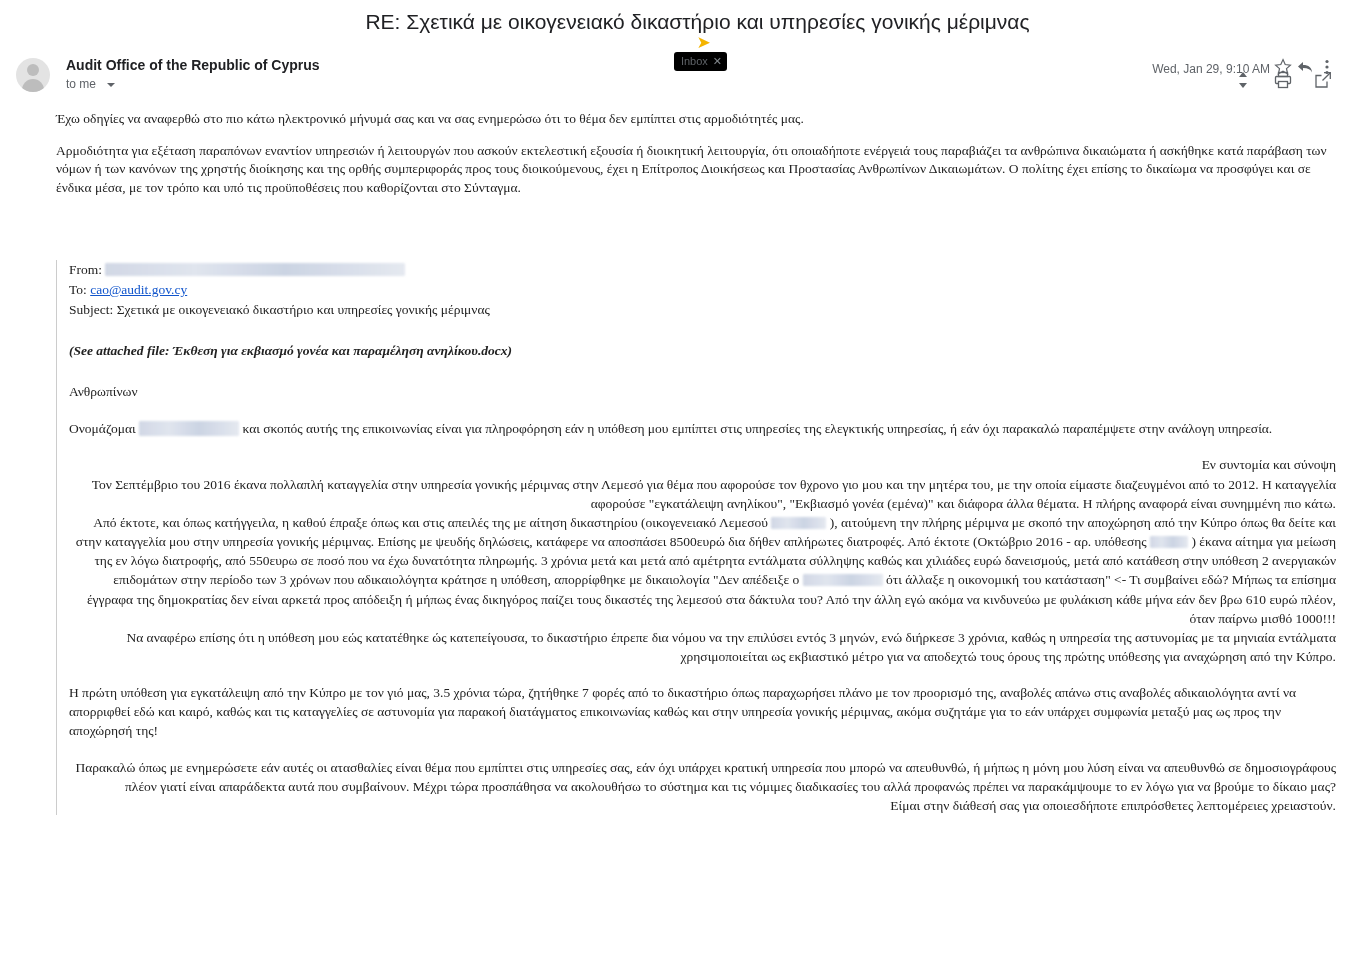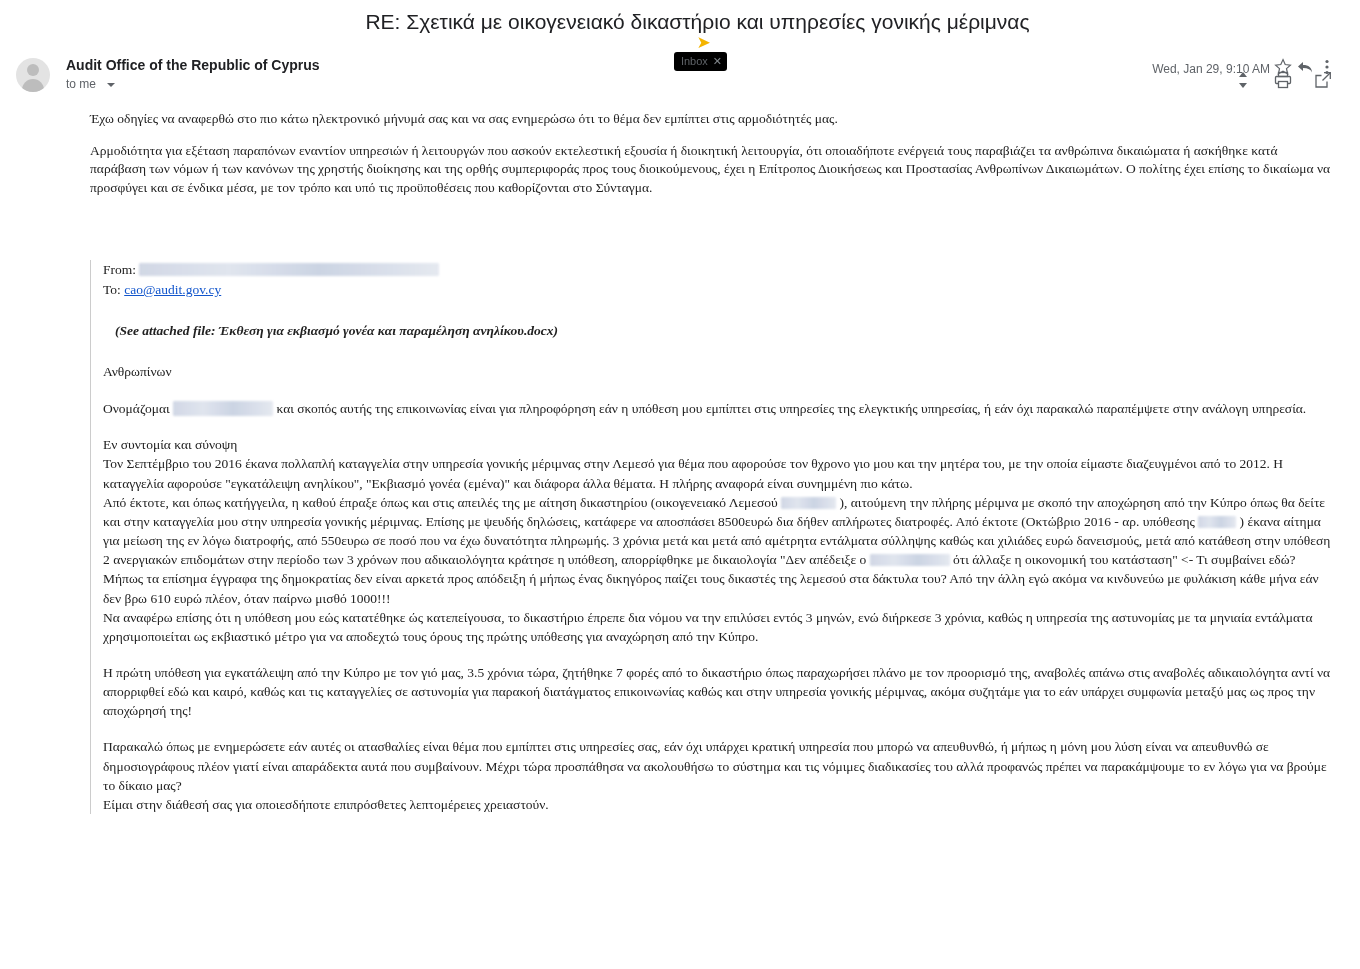--- a/index.html
+++ b/index.html
@@ -129,21 +129,21 @@
     gap: 4px;
     color: #5f6368;
     font-size: 12px;
     padding-top: 2px;
   }
   .msg-date { color: #5f6368; font-size: 12px; white-space: nowrap; }
   .msg-right .hicon { cursor: pointer; }
 
   
   .body-wrap {
-    padding: 18px 24px 0 90px;
+    padding: 18px 24px 0 56px;
     font-family: "Liberation Serif", serif;
     font-size: 13.5px;
     color: #222222;
     line-height: 1.38;
   }
   .body-wrap p { margin: 0 0 13px 0; }
   .sig-line { margin: 0; }
   .sig-block { margin-top: 22px; margin-bottom: 0; }
 
   
@@ -168,25 +168,25 @@
     opacity: .95;
   }
   .redact.r-from { width: 300px; height: 13px; }
   .redact.r-case { width: 55px; }
   .redact.r-name { width: 100px; height: 15px; vertical-align: -3px; }
   .redact.r-num  { width: 38px; }
   .redact.r-who  { width: 80px; }
   .attach-line {
     font-style: italic;
     font-weight: bold;
-    margin: 22px 0 22px 12px;
+    margin: 22px 0 22px 0;
   }
   .greet { margin: 0 0 18px 0; }
   .qpara { margin: 0 0 17px 0; }
-  .qblock { margin: 0 0 17px 0; }
+  .qblock { margin: 0 0 17px 0; text-align: right; }
   .qblock div { margin: 0; }
 </style>
 </head>
 <body>
 
 <div class="mail-window">
 
   <div class="subject-row">
     <span class="subject-title">RE: Σχετικά με οικογενειακό δικαστήριο και υπηρεσίες γονικής μέριμνας</span>
     <span class="yellow-arrow">➤</span>
@@ -260,20 +260,24 @@
     <p>Αρμοδιότητα για εξέταση παραπόνων εναντίον υπηρεσιών ή λειτουργών που ασκούν εκτελεστική εξουσία ή διοικητική λειτουργία, ότι οποιαδήποτε ενέργειά τους παραβιάζει τα ανθρώπινα δικαιώματα ή ασκήθηκε κατά παράβαση των νόμων ή των κανόνων της χρηστής διοίκησης και της ορθής συμπεριφοράς προς τους διοικούμενους, έχει η Επίτροπος Διοικήσεως και Προστασίας Ανθρωπίνων Δικαιωμάτων. Ο πολίτης έχει επίσης το δικαίωμα να προσφύγει και σε ένδικα μέσα, με τον τρόπο και υπό τις προϋποθέσεις που καθορίζονται στο Σύνταγμα.</p>
 
     <div class="quote">
       <div class="hdr-line">
         <span>From:</span>
         <span class="redact r-from"></span>
       </div>
       <div class="hdr-line">
         <span>To:</span>
         <span class="mail-link">cao@audit.gov.cy</span>
+      </div>
+      <div class="hdr-line">
+        <span>Subject:</span>
+        <span>Σχετικά με οικογενειακό δικαστήριο και υπηρεσίες γονικής μέριμνας</span>
       </div>
 
       <div class="attach-line">(See attached file: Έκθεση για εκβιασμό γονέα και παραμέληση ανηλίκου.docx)</div>
 
       <div class="greet">Ανθρωπίνων</div>
 
       <div class="qpara">
         <span>Ονομάζομαι</span>
         <span class="redact r-name"></span>
         <span>και σκοπός αυτής της επικοινωνίας είναι για πληροφόρηση εάν η υπόθεση μου εμπίπτει στις υπηρεσίες της ελεγκτικής υπηρεσίας, ή εάν όχι παρακαλώ παραπέμψετε στην ανάλογη υπηρεσία.</span>

